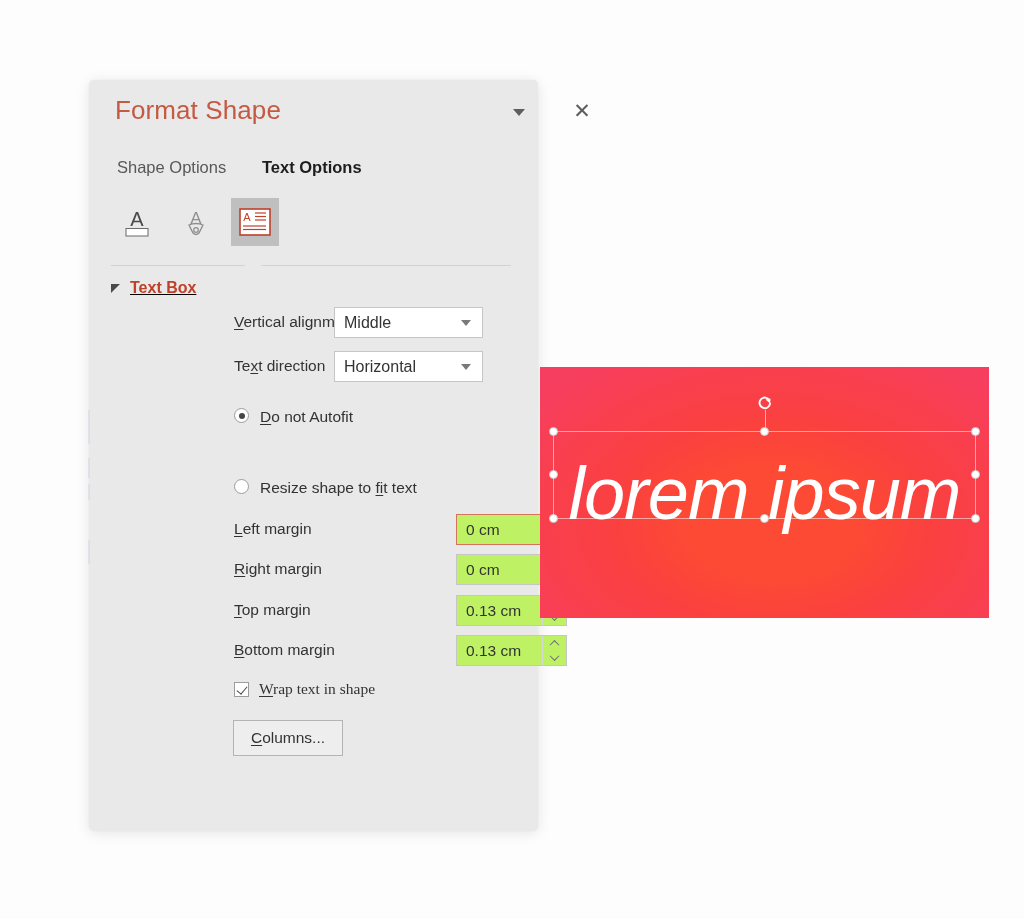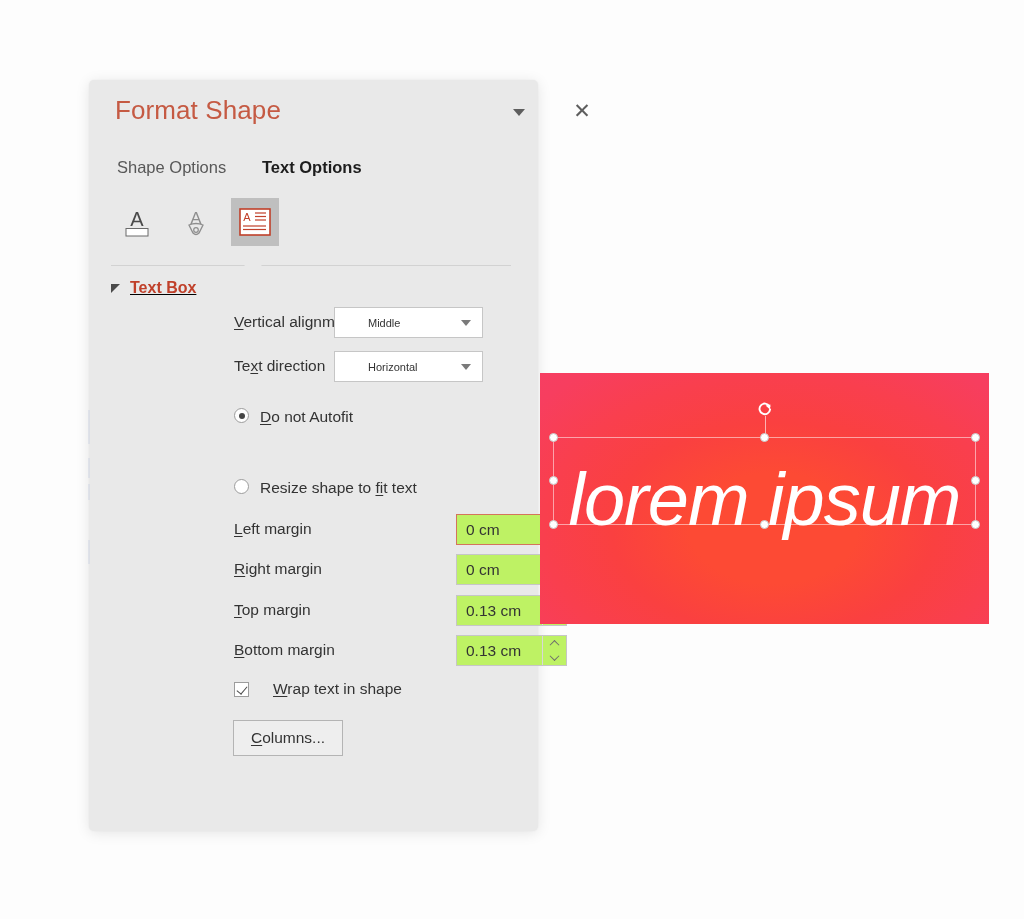--- a/index.html
+++ b/index.html
@@ -171,24 +171,23 @@
     height: 31px;
     background: #fff;
     border: 1px solid #c6c6c6;
     cursor: pointer;
   }
   .combo .val {
     position: absolute;
     left: 9px;
     top: 50%;
     transform: translateY(-50%);
-    font-size: 11px;
+    font-size: 16px;
     color: #333;
     white-space: nowrap;
-    margin-left: 24px;
   }
   .combo .arr {
     position: absolute;
     right: 11px;
     top: 50%;
     transform: translateY(-50%);
     width: 0; height: 0;
     border-left: 5.5px solid transparent;
     border-right: 5.5px solid transparent;
     border-top: 6px solid #7a7a7a;
@@ -266,22 +265,23 @@
   .chev.down { transform: rotate(225deg) translate(1px, 1px); }
 
   
   #checkbox-wrap-text {
     position: absolute;
     left: 145px;
     top: 598px;
     height: 22px;
     display: flex;
     align-items: center;
-    gap: 24px;
-    cursor: pointer;
+    gap: 10px;
+    cursor: pointer;
+    font-family: Liberation Serif, serif;
   }
   .cbox {
     width: 15px; height: 15px;
     background: #fff;
     border: 1px solid #9c9c9c;
     position: relative;
     flex: none;
   }
   .cbox.on::after {
     content: "";
@@ -324,21 +324,20 @@
   #slide {
     position: absolute;
     left: 540px;
     top: 367px;
     width: 449px;
     height: 251px;
     background:
       radial-gradient(ellipse 78% 92% at 52% 62%,
         #fd4a34 0%, #fd4a34 24%, #fa4040 46%, #f93f4e 66%, #f73e5f 86%, #f63e64 100%);
     overflow: hidden;
-    margin-top: 6px;
   }
 
   #slide-text {
     position: absolute;
     left: 0;
     top: 50%;
     transform: translateY(-50%);
     width: 100%;
     text-align: center;
     font-size: 74px;

